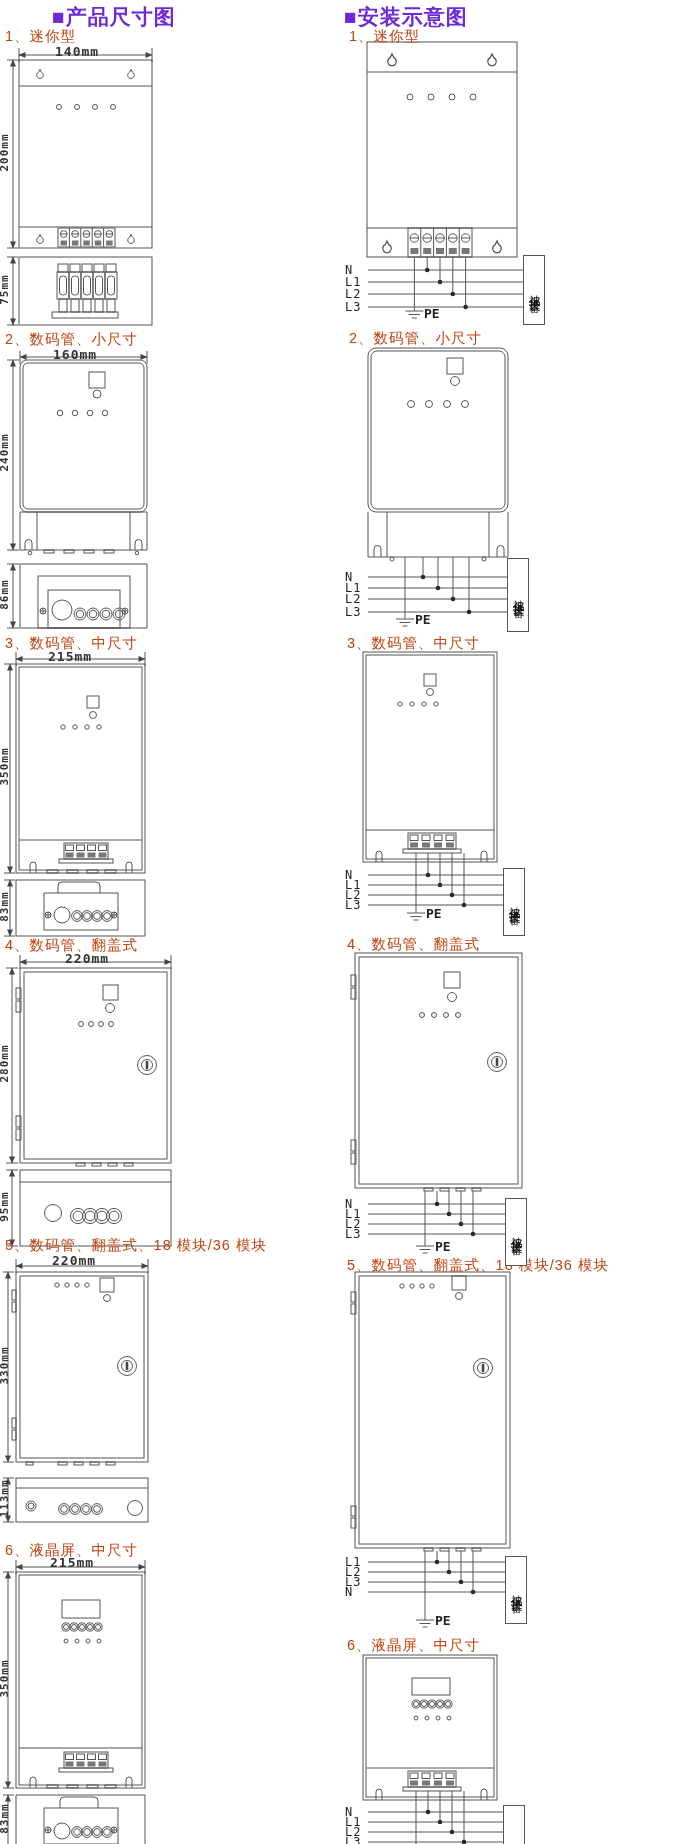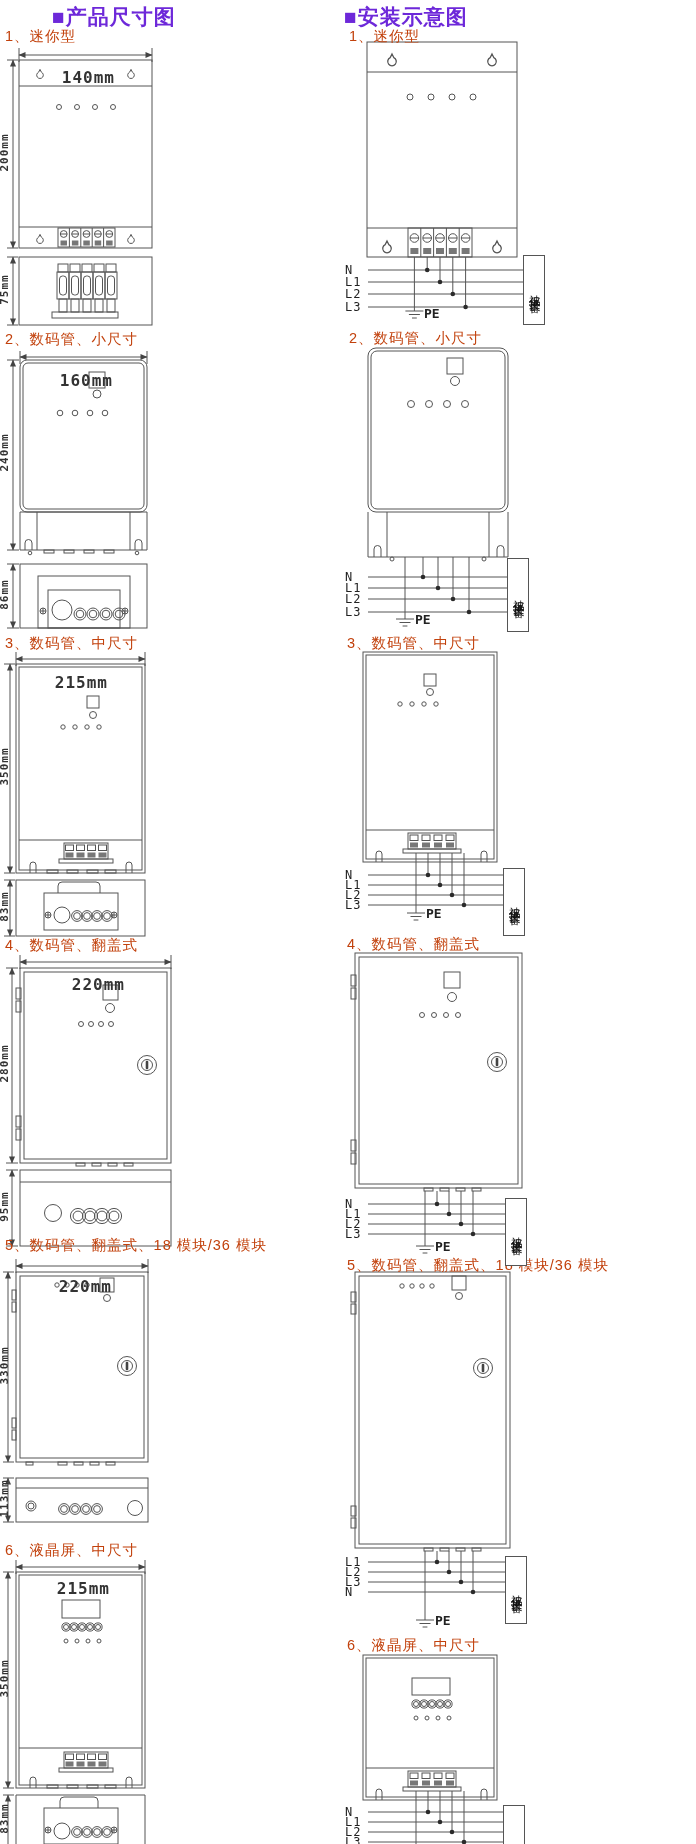--- a/index.html
+++ b/index.html
@@ -7,22 +7,22 @@
         font-family:"Liberation Sans","DejaVu Sans",sans-serif;color:#111;}
   .art{position:absolute;left:0;top:0;}
   svg line,svg rect,svg path,svg circle{stroke:#555;fill:none;stroke-width:1;}
   svg .fd{fill:#777;stroke:none;}
   svg .fdk{fill:#444;stroke:none;}
   svg .dot{fill:#2a2a2a;stroke:none;}
   svg marker path{fill:#444;stroke:none;}
   .txt{position:absolute;white-space:nowrap;}
   .title{font-size:21px;font-weight:bold;letter-spacing:1px;color:#6d28d9;margin-left:48px;}
   .sec{font-size:14.5px;letter-spacing:1px;color:#c2410c;}
-  .hdim{font-family:"DejaVu Sans Mono","Liberation Mono",monospace;font-size:16px;font-weight:bold;
-        color:#333;width:60px;text-align:right;letter-spacing:1px;margin-top:24px;}
+  .hdim{font-family:"DejaVu Sans Mono","Liberation Mono",monospace;font-size:13px;font-weight:bold;
+        color:#333;width:60px;text-align:left;letter-spacing:1px;}
   .vdim{font-family:"DejaVu Sans Mono","Liberation Mono",monospace;font-size:11px;font-weight:bold;
         color:#333;width:48px;text-align:center;letter-spacing:1px;left:-20px;
         transform:rotate(-90deg);transform-origin:center;}
   .wl{font-family:"DejaVu Sans Mono","Liberation Mono",monospace;font-size:12px;color:#222;
       width:24px;letter-spacing:1px;}
   .pe{font-family:"DejaVu Sans Mono","Liberation Mono",monospace;font-size:13px;font-weight:bold;color:#222;}
   .box{border:1px solid #555;width:20px;background:#fff;box-sizing:content-box;
        writing-mode:vertical-rl;text-orientation:upright;font-size:11.5px;letter-spacing:2px;
        display:flex;align-items:center;justify-content:center;line-height:1;color:#111;}
 </style>

